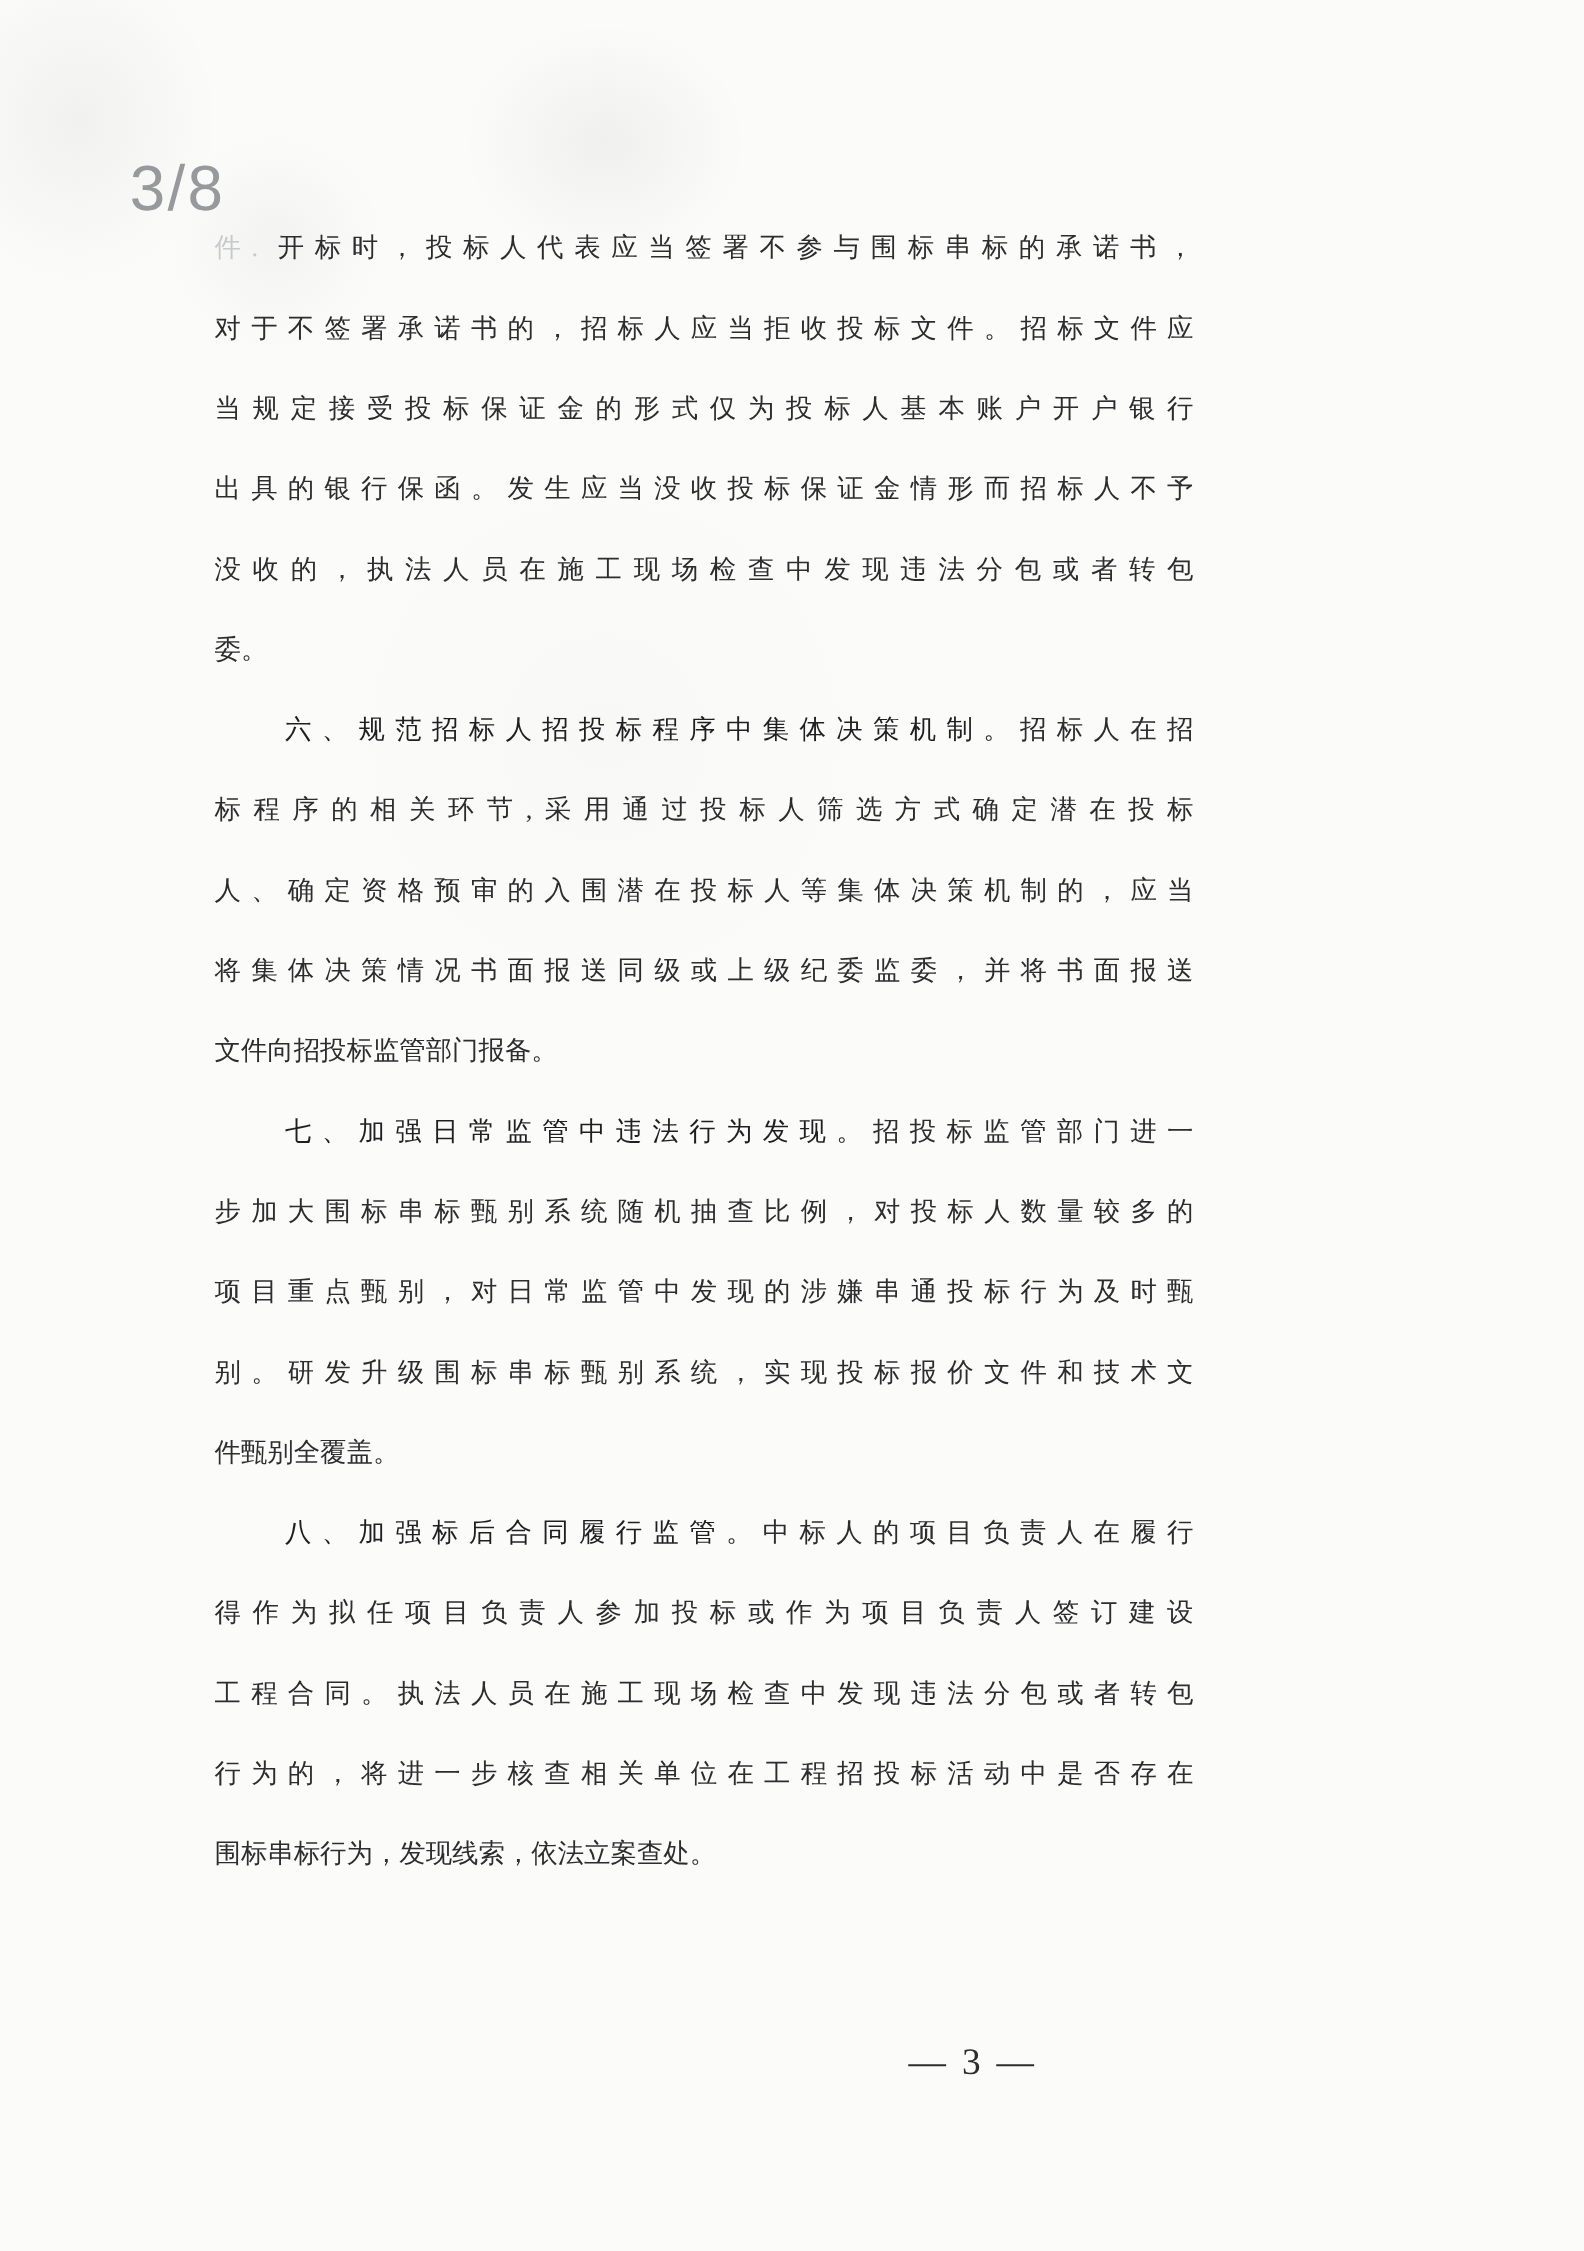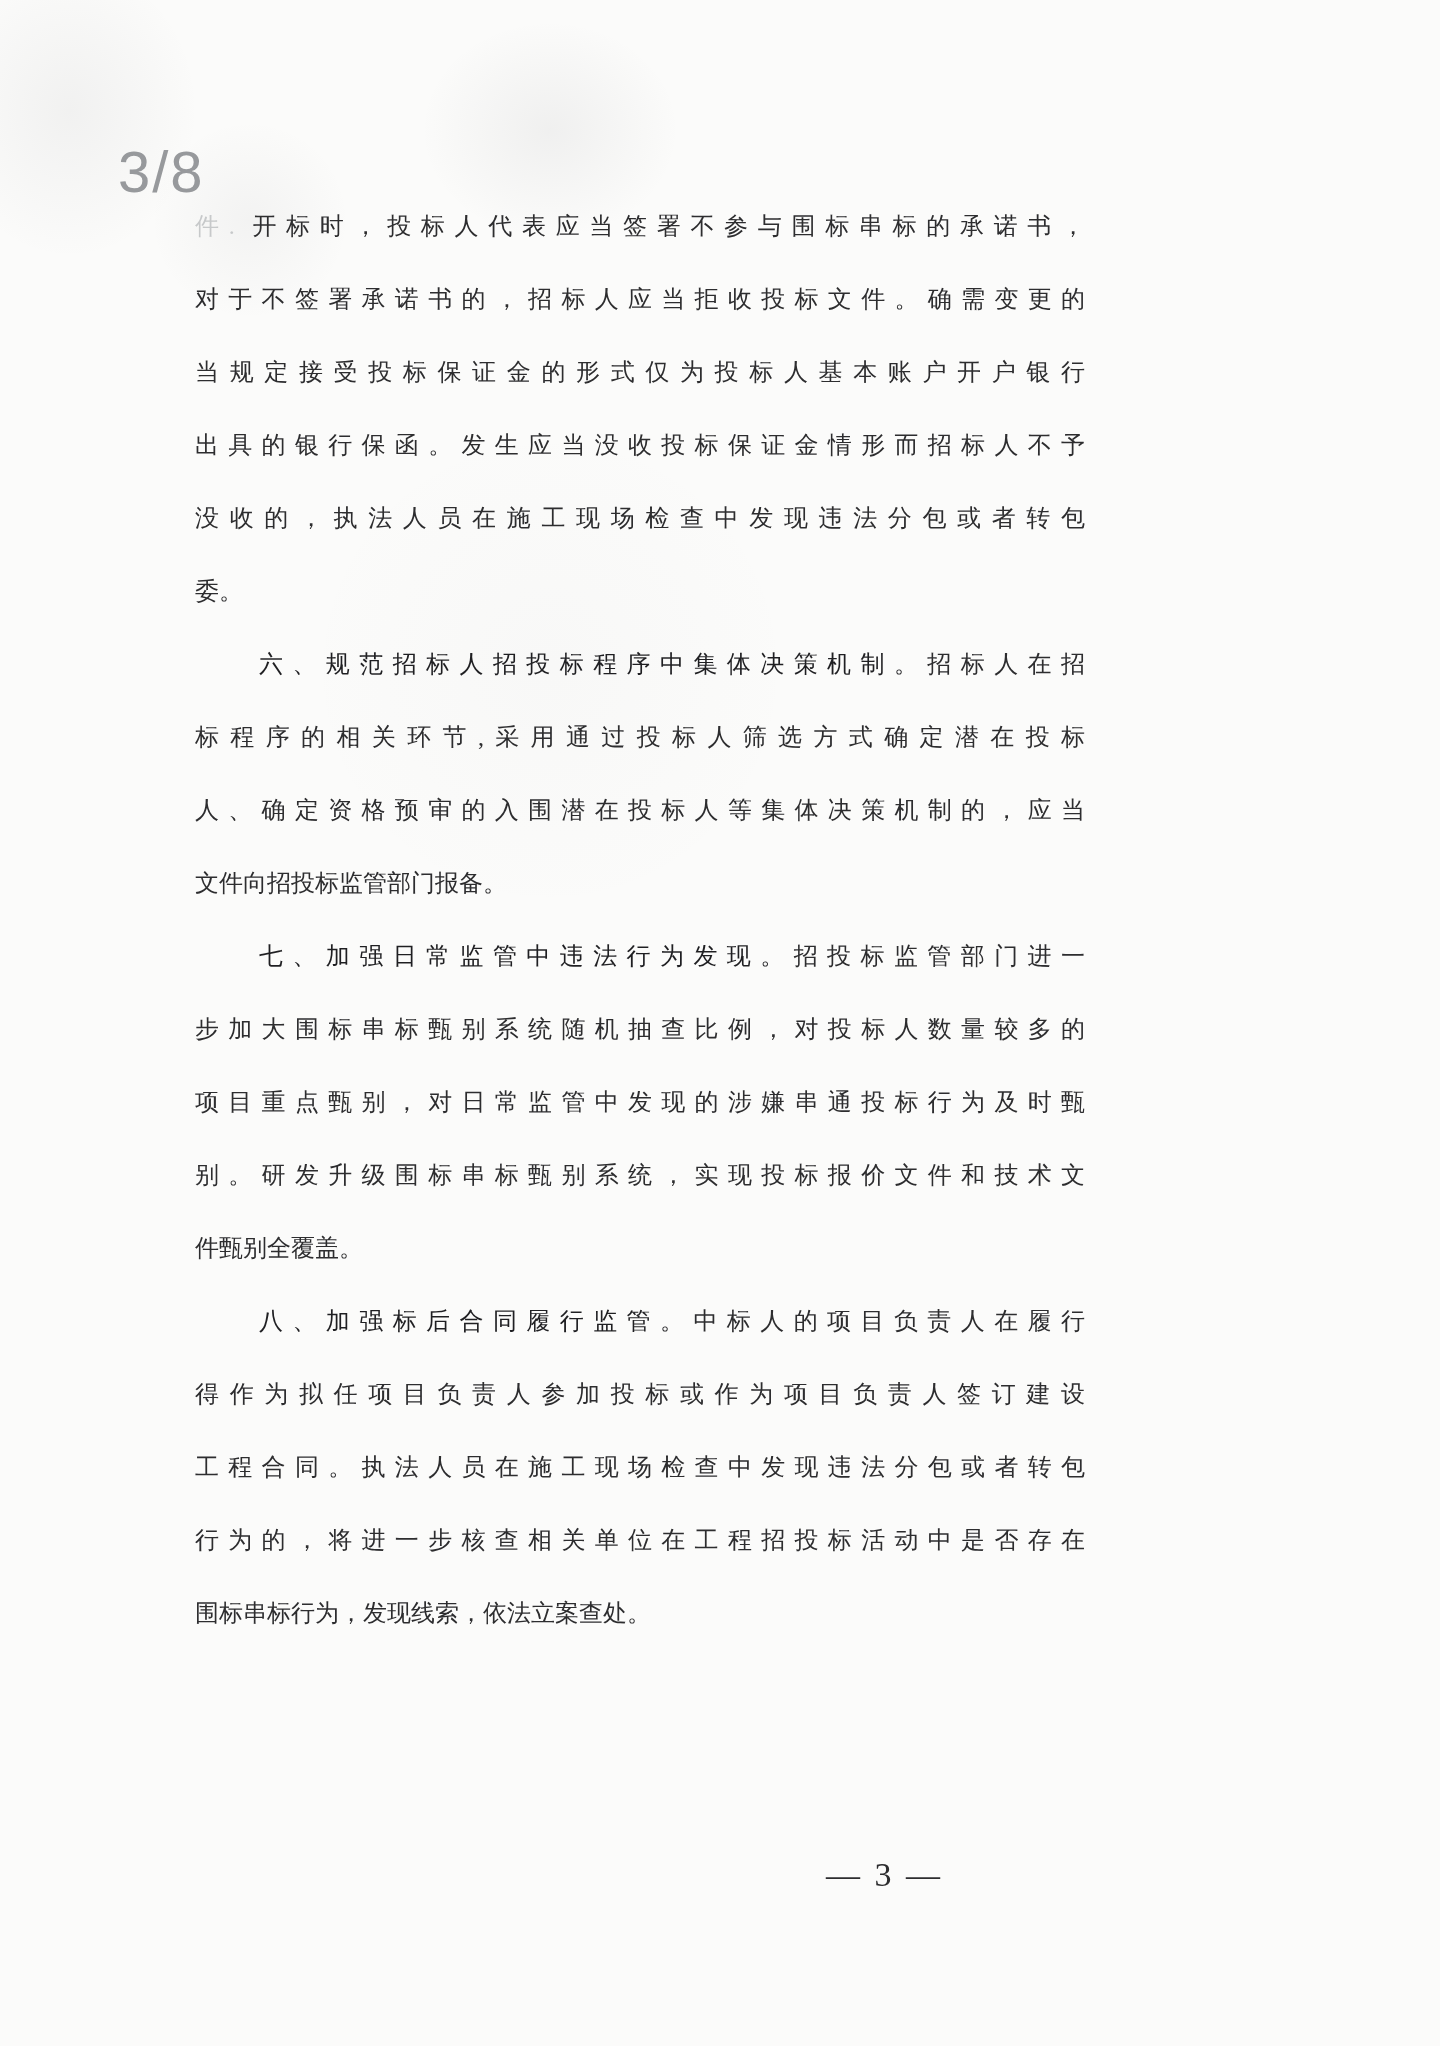--- a/index.html
+++ b/index.html
@@ -95,28 +95,29 @@
 <div class="page">
   <div class="blotch b1"></div>
   <div class="blotch b2"></div>
   <div class="blotch b3"></div>
   <div class="blotch b4"></div>
 
   <div class="page-indicator">3/8</div>
 
   <div class="doc-body" id="doc-body">
       <div class="line"><span class="faded">件.</span><span>开标时，投标人代表应当签署不参与围标串标的承诺书，</span></div>
-      <div class="line">对于不签署承诺书的，招标人应当拒收投标文件。确需变更的</div>
+      <div class="line">对于不签署承诺书的，招标人应当拒收投标文件。招标文件应</div>
       <div class="line">当规定接受投标保证金的形式仅为投标人基本账户开户银行</div>
       <div class="line">出具的银行保函。发生应当没收投标保证金情形而招标人不予</div>
       <div class="line">没收的，执法人员在施工现场检查中发现违法分包或者转包</div>
       <div class="line last">委。</div>
       <div class="line indent"><span class="bold">六、规范招标人招投标程序中集体决策机制。</span><span>招标人在招</span></div>
       <div class="line">标程序的相关环节,采用通过投标人筛选方式确定潜在投标</div>
       <div class="line">人、确定资格预审的入围潜在投标人等集体决策机制的，应当</div>
+      <div class="line">将集体决策情况书面报送同级或上级纪委监委，并将书面报送</div>
       <div class="line last">文件向招投标监管部门报备。</div>
       <div class="line indent"><span class="bold">七、加强日常监管中违法行为发现。</span><span>招投标监管部门进一</span></div>
       <div class="line">步加大围标串标甄别系统随机抽查比例，对投标人数量较多的</div>
       <div class="line">项目重点甄别，对日常监管中发现的涉嫌串通投标行为及时甄</div>
       <div class="line">别。研发升级围标串标甄别系统，实现投标报价文件和技术文</div>
       <div class="line last">件甄别全覆盖。</div>
       <div class="line indent"><span class="bold">八、加强标后合同履行监管。</span><span>中标人的项目负责人在履行</span></div>
       <div class="line">得作为拟任项目负责人参加投标或作为项目负责人签订建设</div>
       <div class="line">工程合同。执法人员在施工现场检查中发现违法分包或者转包</div>
       <div class="line">行为的，将进一步核查相关单位在工程招投标活动中是否存在</div>

